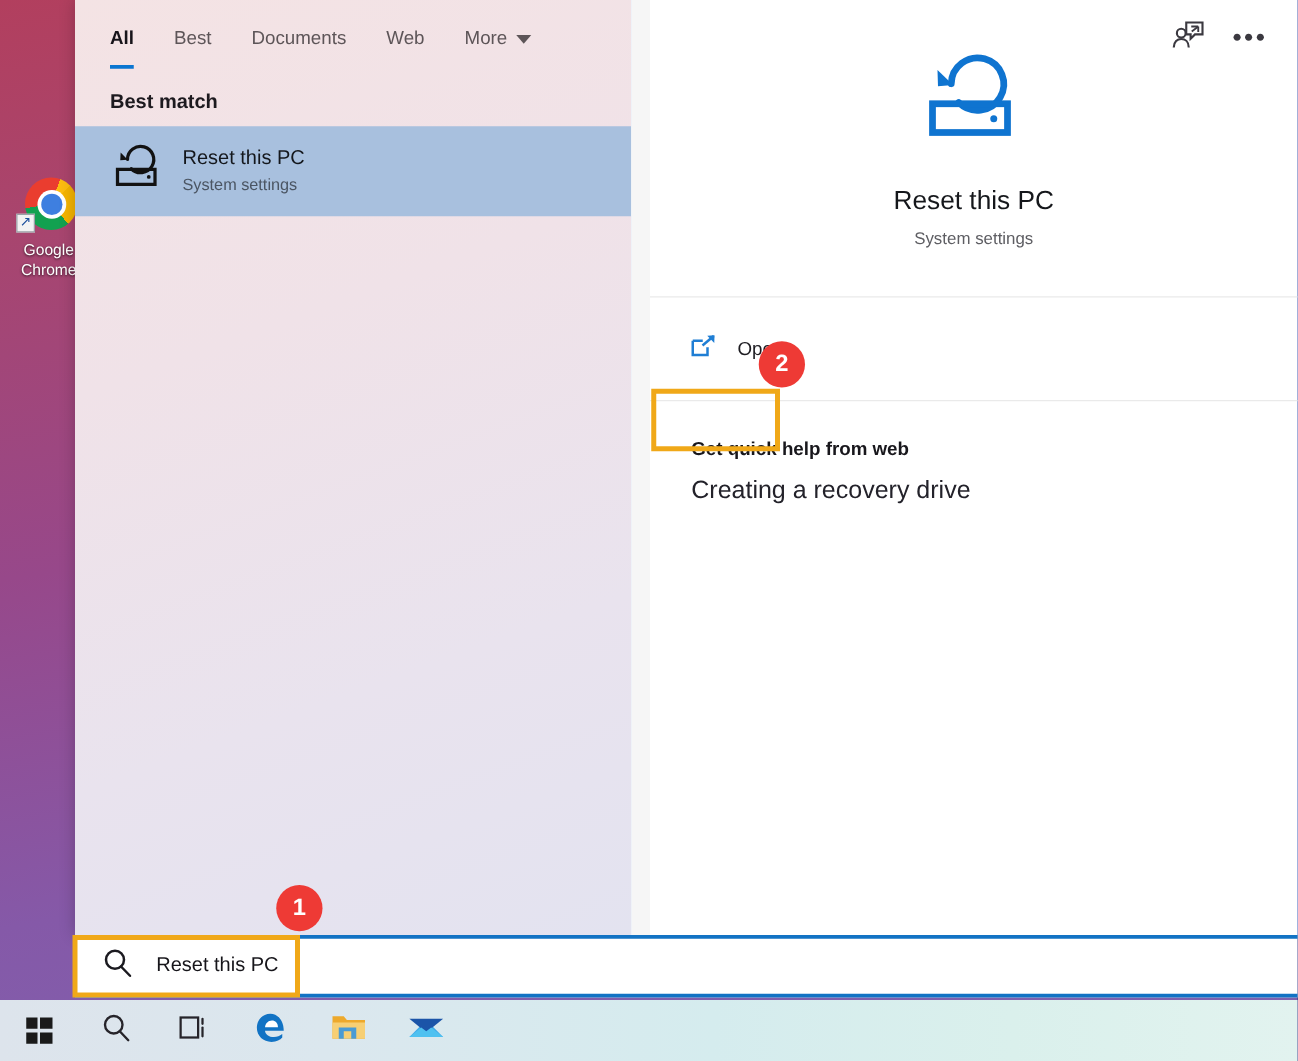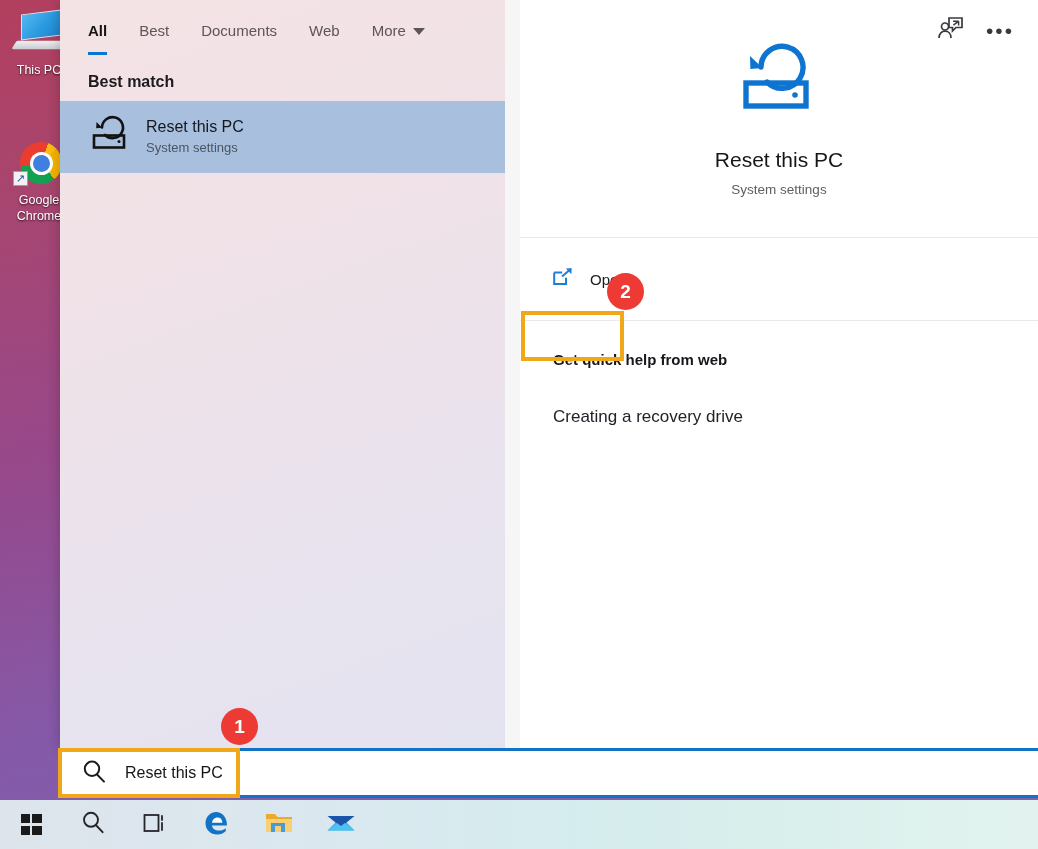--- a/index.html
+++ b/index.html
@@ -219,23 +219,23 @@
     padding: 11px 22px 11px 14px;
     cursor: default;
   }
   .action-item .label { font-size: 15px; color: #1c1b20; margin-left: 16px; }
 
   .help {
     padding: 30px 0 0 33px;
   }
   .help-title { font-size: 15px; font-weight: bold; color: #18171c; }
   .help-link {
-    font-size: 17px;
+    font-size: 20px;
     color: #23222a;
-    margin-top: 39px;
+    margin-top: 13px;
     cursor: default;
   }
 
   
   #hdr-right {
     position: absolute;
     right: 14px; top: 0;
     height: 61px;
     display: flex;
     align-items: center;
@@ -309,27 +309,20 @@
     align-items: center;
     justify-content: center;
     pointer-events: none;
   }
 </style>
 </head>
 <body>
 
 <div id="desktop">
 
-  <div class="desk-icon" style="left:2px; top:10px;">
-    <span class="glyph">
-      <span class="pc-screen"></span>
-      <span class="pc-keyboard"></span>
-    </span>
-    <span class="desk-label">This PC</span>
-  </div>
 
   <div class="desk-icon" style="left:2px; top:140px;">
     <span class="glyph">
       <span class="chrome"></span>
       <span class="shortcut-arrow">↗</span>
     </span>
     <span class="desk-label">Google</span>
     <span class="desk-label">Chrome</span>
   </div>
 

